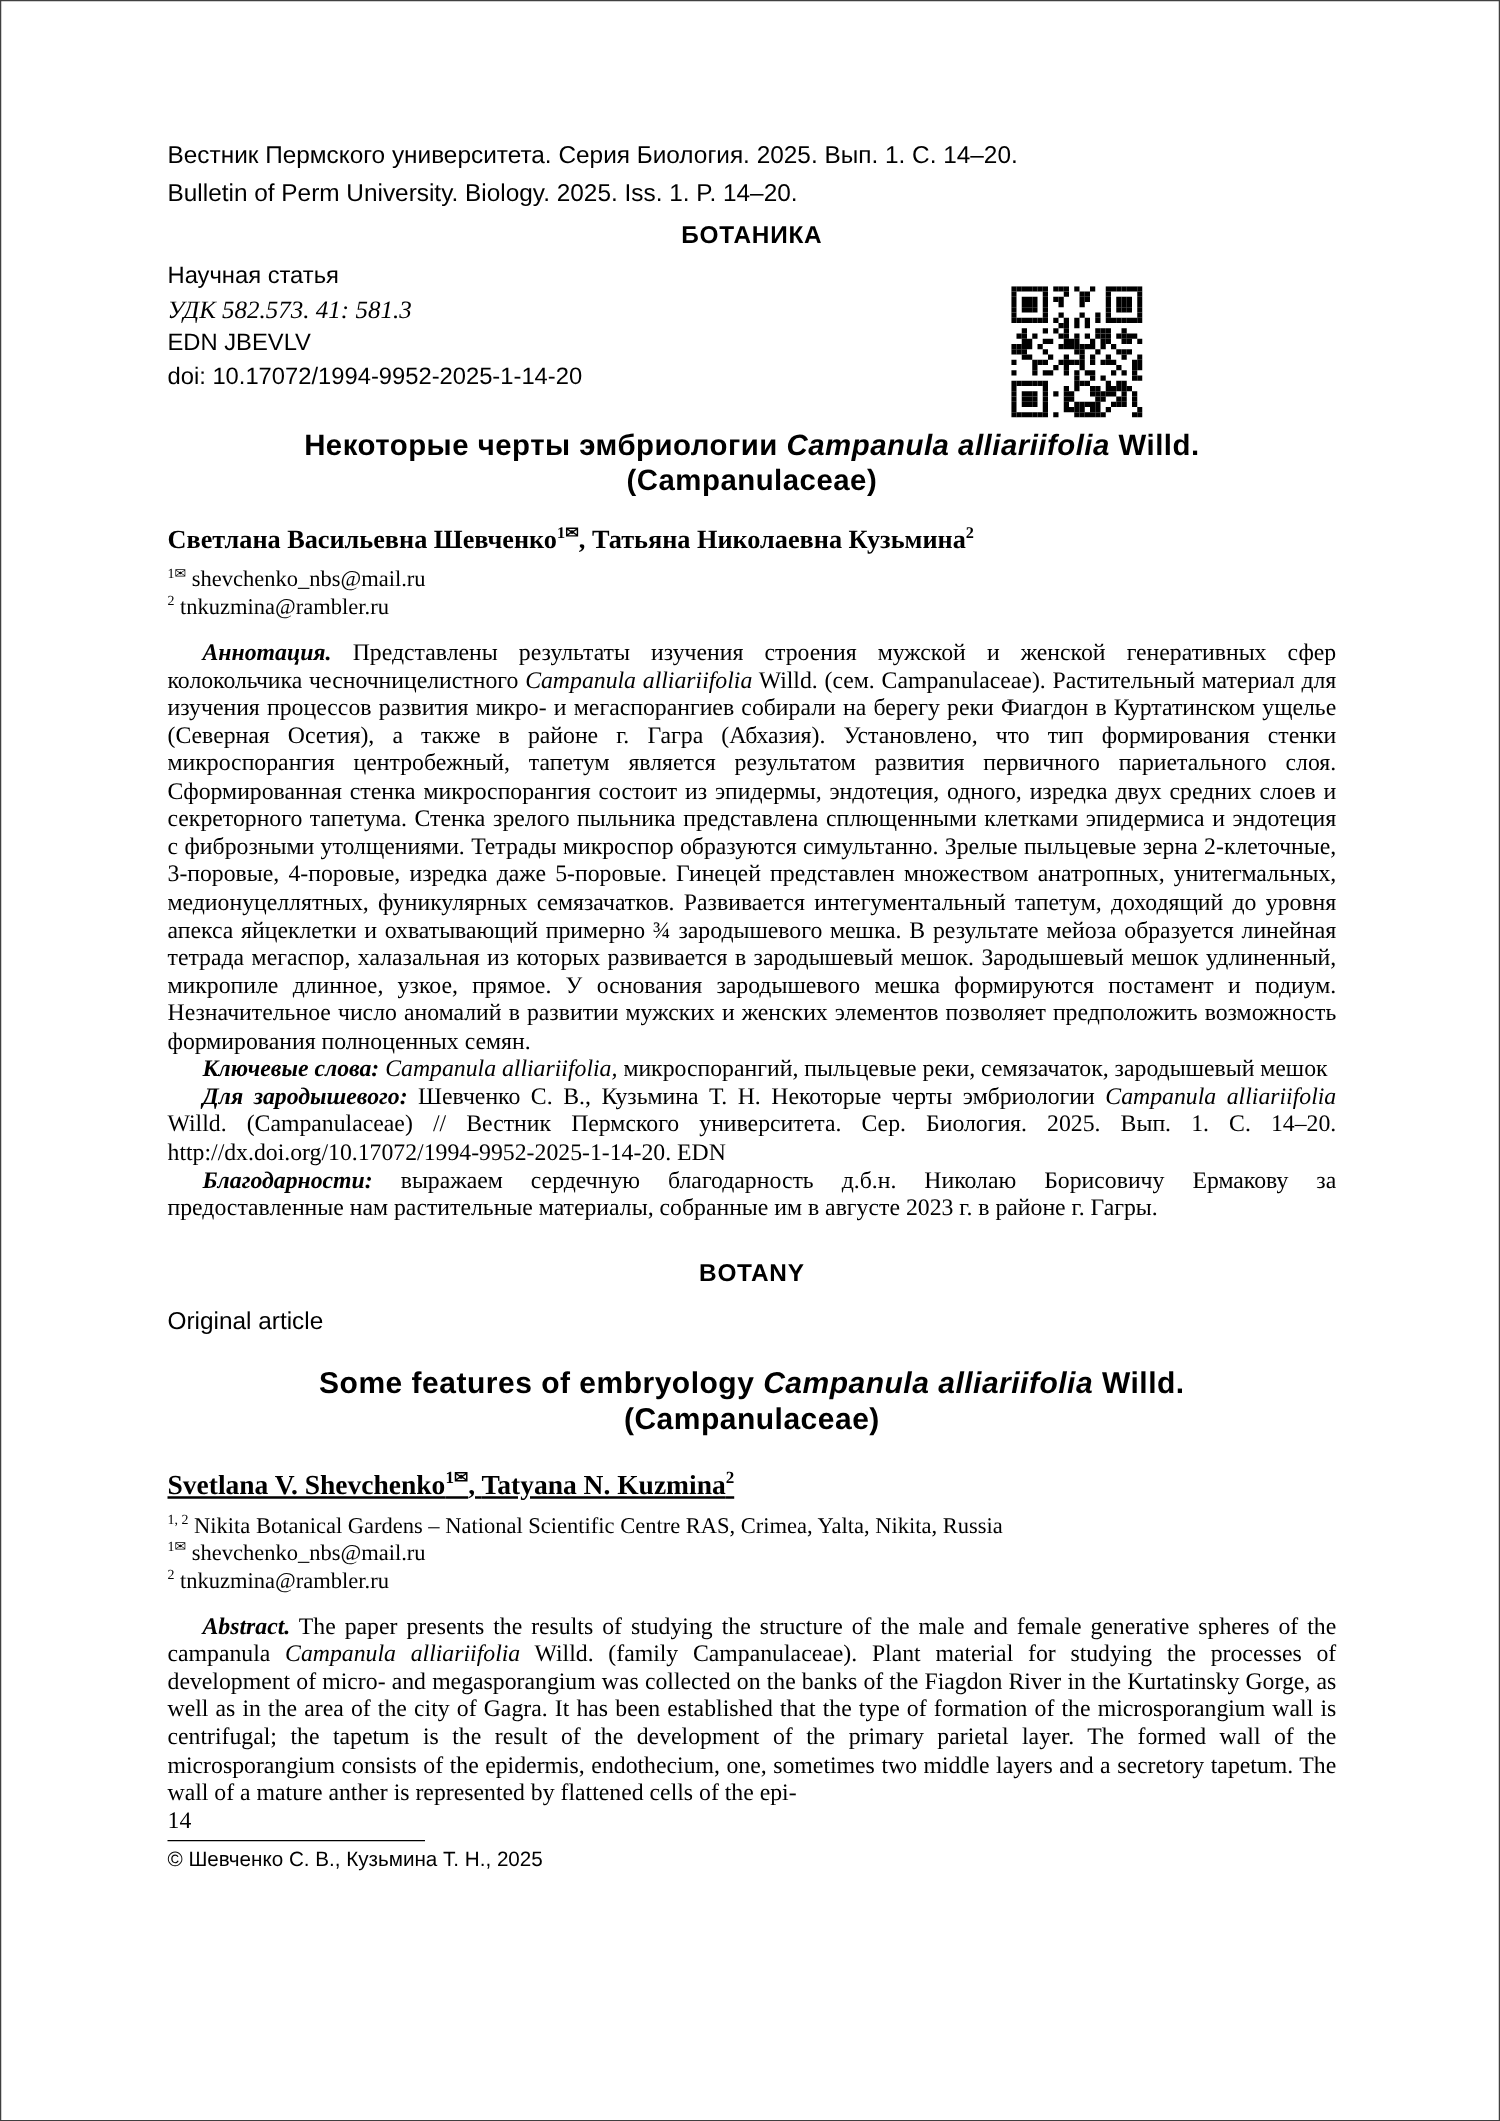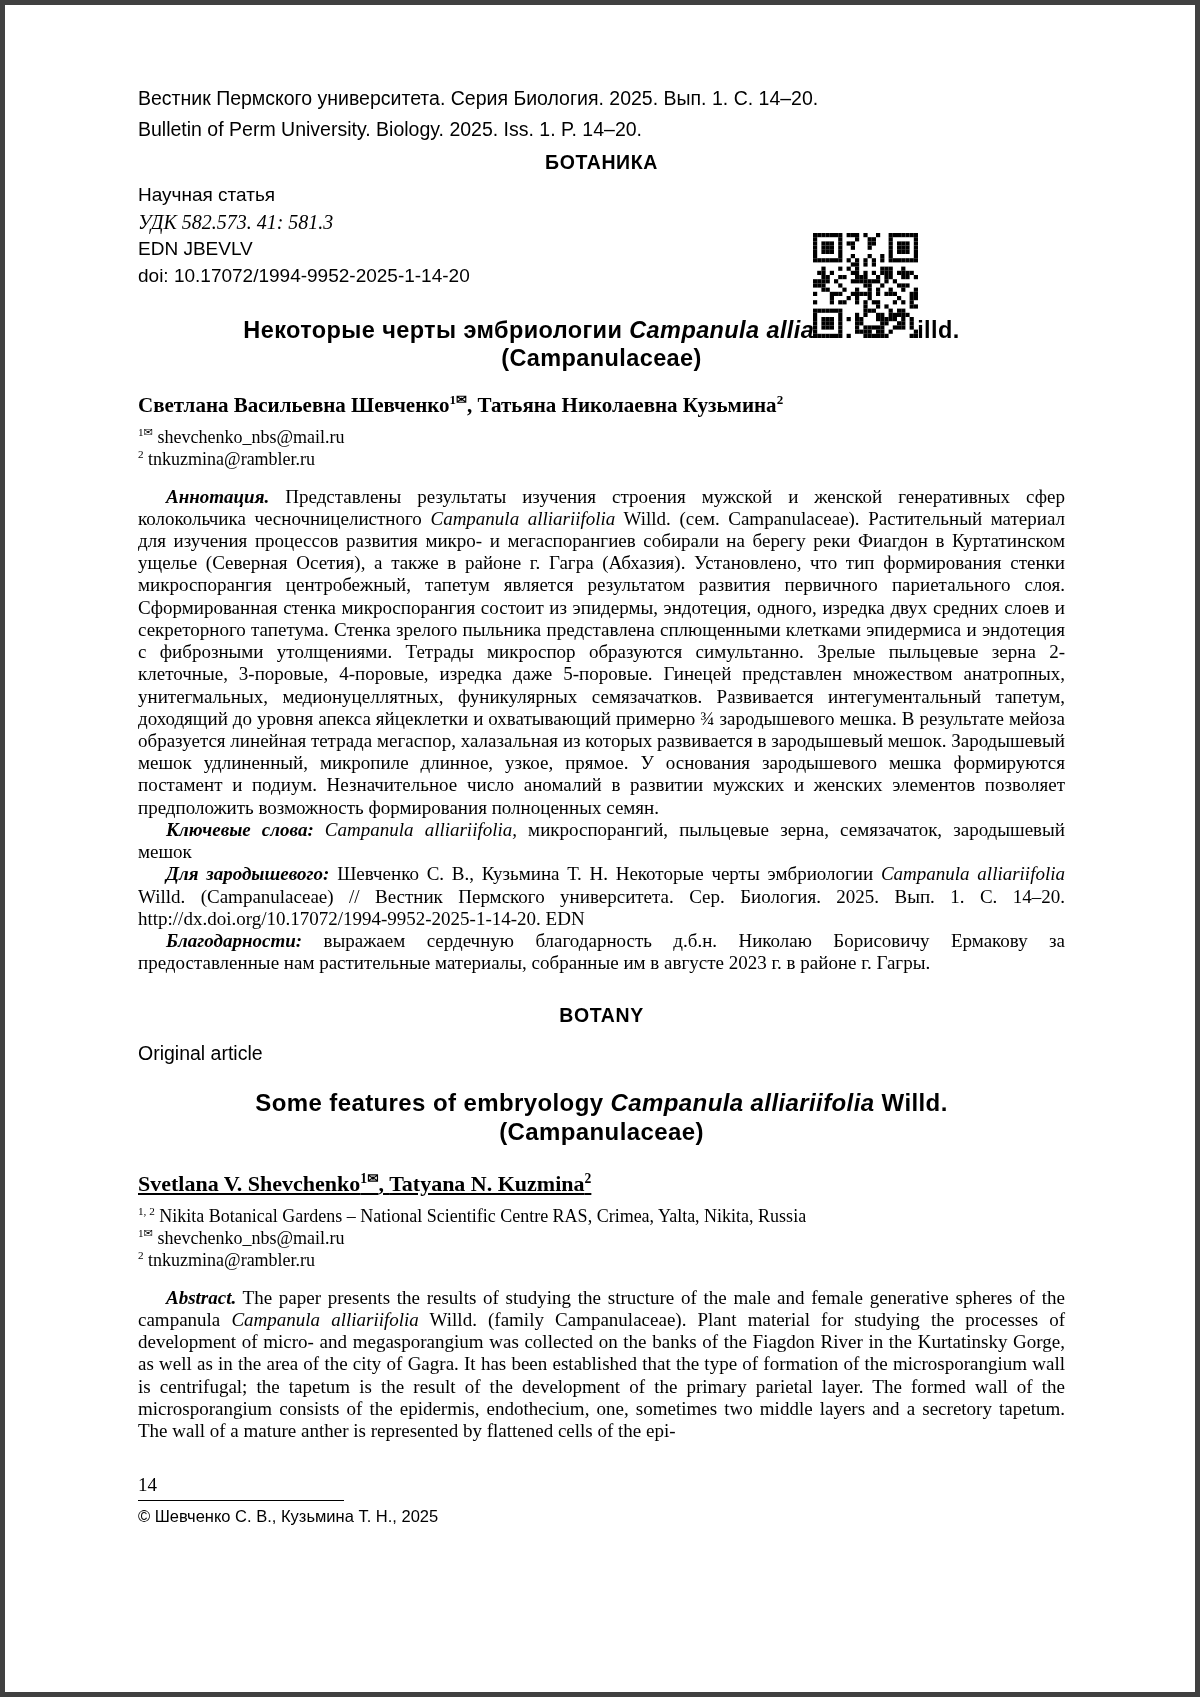--- a/index.html
+++ b/index.html
@@ -6,22 +6,22 @@
   html, body { background:#ffffff; }
   body {
     width:1200px; min-height:1697px;
     font-family:"Liberation Serif", serif;
     color:#000;
   }
   .page {
     position:relative;
     width:1200px; min-height:1697px;
     background:#fff;
-    border:5px solid #404040;
-    padding:78px 130px 40px 133px;
+    border:1px solid #404040;
+    padding:108px 130px 40px 133px;
   }
   .masthead { font-family:"Liberation Sans", sans-serif; font-size:19.5px; line-height:1.6; }
   .section-head {
     font-family:"Liberation Sans", sans-serif;
     font-weight:bold; font-size:19.5px; letter-spacing:0.6px;
     text-align:center; margin-top:6px;
   }
   .meta-block { margin-top:8px; }
   .meta-line { font-family:"Liberation Sans", sans-serif; font-size:19px; line-height:1.42; }
   .udk { font-family:"Liberation Serif", serif; font-style:italic; font-size:20px; line-height:1.35; }
@@ -43,21 +43,21 @@
   .affil-block { margin-top:9px; }
   .body-text { font-size:19px; line-height:1.17; text-align:justify; }
   .abstract-block { margin-top:15px; }
   .para { text-indent:28px; }
   .label-bi { font-weight:bold; font-style:italic; }
   .italic { font-style:italic; }
   sup { font-size:0.62em; vertical-align:super; line-height:0; }
   .en-section-head { margin-top:30px; }
   .original-article { font-family:"Liberation Sans", sans-serif; font-size:19.5px; margin-top:15px; }
   .title-en { font-size:24px; margin-top:24px; }
-  .footer { margin-top:32px; }
+  .footer { }
   .page-num { font-size:19px; }
   .footer-rule { width:206px; border-top:1.6px solid #000; margin-top:4px; }
   .copyright { font-family:"Liberation Sans", sans-serif; font-size:16.5px; margin-top:6px; }
 </style>
 </head>
 <body>
 
 <div class="page">
 
   <div class="masthead">
@@ -374,21 +374,21 @@
 
   <p class="authors"><span>Светлана Васильевна Шевченко</span><sup>1✉</sup><span>, </span><span>Татьяна Николаевна Кузьмина</span><sup>2</sup></p>
 
   <div class="affil-block">
     <p class="affil"><sup>1✉</sup> <span>shevchenko_nbs@mail.ru</span></p>
     <p class="affil"><sup>2</sup> <span>tnkuzmina@rambler.ru</span></p>
   </div>
 
   <div class="abstract-block body-text">
     <p class="para"><span class="label-bi">Аннотация.</span><span> Представлены результаты изучения строения мужской и женской генеративных сфер колокольчика чесночницелистного </span><span class="italic">Campanula alliariifolia</span><span> Willd. (сем. Campanulaceae). Растительный материал для изучения процессов развития микро- и мегаспорангиев собирали на берегу реки Фиагдон в Куртатинском ущелье (Северная Осетия), а также в районе г. Гагра (Абхазия). Установлено, что тип формирования стенки микроспорангия центробежный, тапетум является результатом развития первичного париетального слоя. Сформированная стенка микроспорангия состоит из эпидермы, эндотеция, одного, изредка двух средних слоев и секреторного тапетума. Стенка зрелого пыльника представлена сплющенными клетками эпидермиса и эндотеция с фиброзными утолщениями. Тетрады микроспор образуются симультанно. Зрелые пыльцевые зерна 2-клеточные, 3-поровые, 4-поровые, изредка даже 5-поровые. Гинецей представлен множеством анатропных, унитегмальных, медионуцеллятных, фуникулярных семязачатков. Развивается интегументальный тапетум, доходящий до уровня апекса яйцеклетки и охватывающий примерно ¾ зародышевого мешка. В результате мейоза образуется линейная тетрада мегаспор, халазальная из которых развивается в зародышевый мешок. Зародышевый мешок удлиненный, микропиле длинное, узкое, прямое. У основания зародышевого мешка формируются постамент и подиум. Незначительное число аномалий в развитии мужских и женских элементов позволяет предположить возможность формирования полноценных семян.</span></p>
-    <p class="para"><span class="label-bi">Ключевые слова:</span><span class="italic"> Campanula alliariifolia,</span><span> микроспорангий, пыльцевые зерна, семязачаток, зародышевый мешок</span></p>
+    <p class="para"><span class="label-bi">Ключевые слова:</span><span class="italic"> Campanula alliariifolia,</span><span> микроспорангий, пыльцевые реки, семязачаток, зародышевый мешок</span></p>
     <p class="para"><span class="label-bi">Для зародышевого:</span><span> Шевченко С. В., Кузьмина Т. Н. Некоторые черты эмбриологии </span><span class="italic">Campanula alliariifolia</span><span> Willd. (Campanulaceae)  // Вестник Пермского университета. Сер. Биология. 2025. Вып. 1. С. 14–20. http://dx.doi.org/10.17072/1994-9952-2025-1-14-20. EDN</span></p>
     <p class="para"><span class="label-bi">Благодарности:</span><span> выражаем сердечную благодарность д.б.н. Николаю Борисовичу Ермакову за предоставленные нам растительные материалы, собранные им в августе 2023 г.  в районе г. Гагры.</span></p>
   </div>
 
   <div class="section-head en-section-head">BOTANY</div>
   <div class="original-article">Original article</div>
 
   <h2 class="title title-en"><span>Some features of embryology </span><span class="italic">Campanula alliariifolia</span><span> Willd.</span><br><span>(Campanulaceae)</span></h2>
 
   <p class="authors authors-en"><span>Svetlana V. Shevchenko</span><sup>1✉</sup><span>, </span><span>Tatyana N. Kuzmina</span><sup>2</sup></p>

